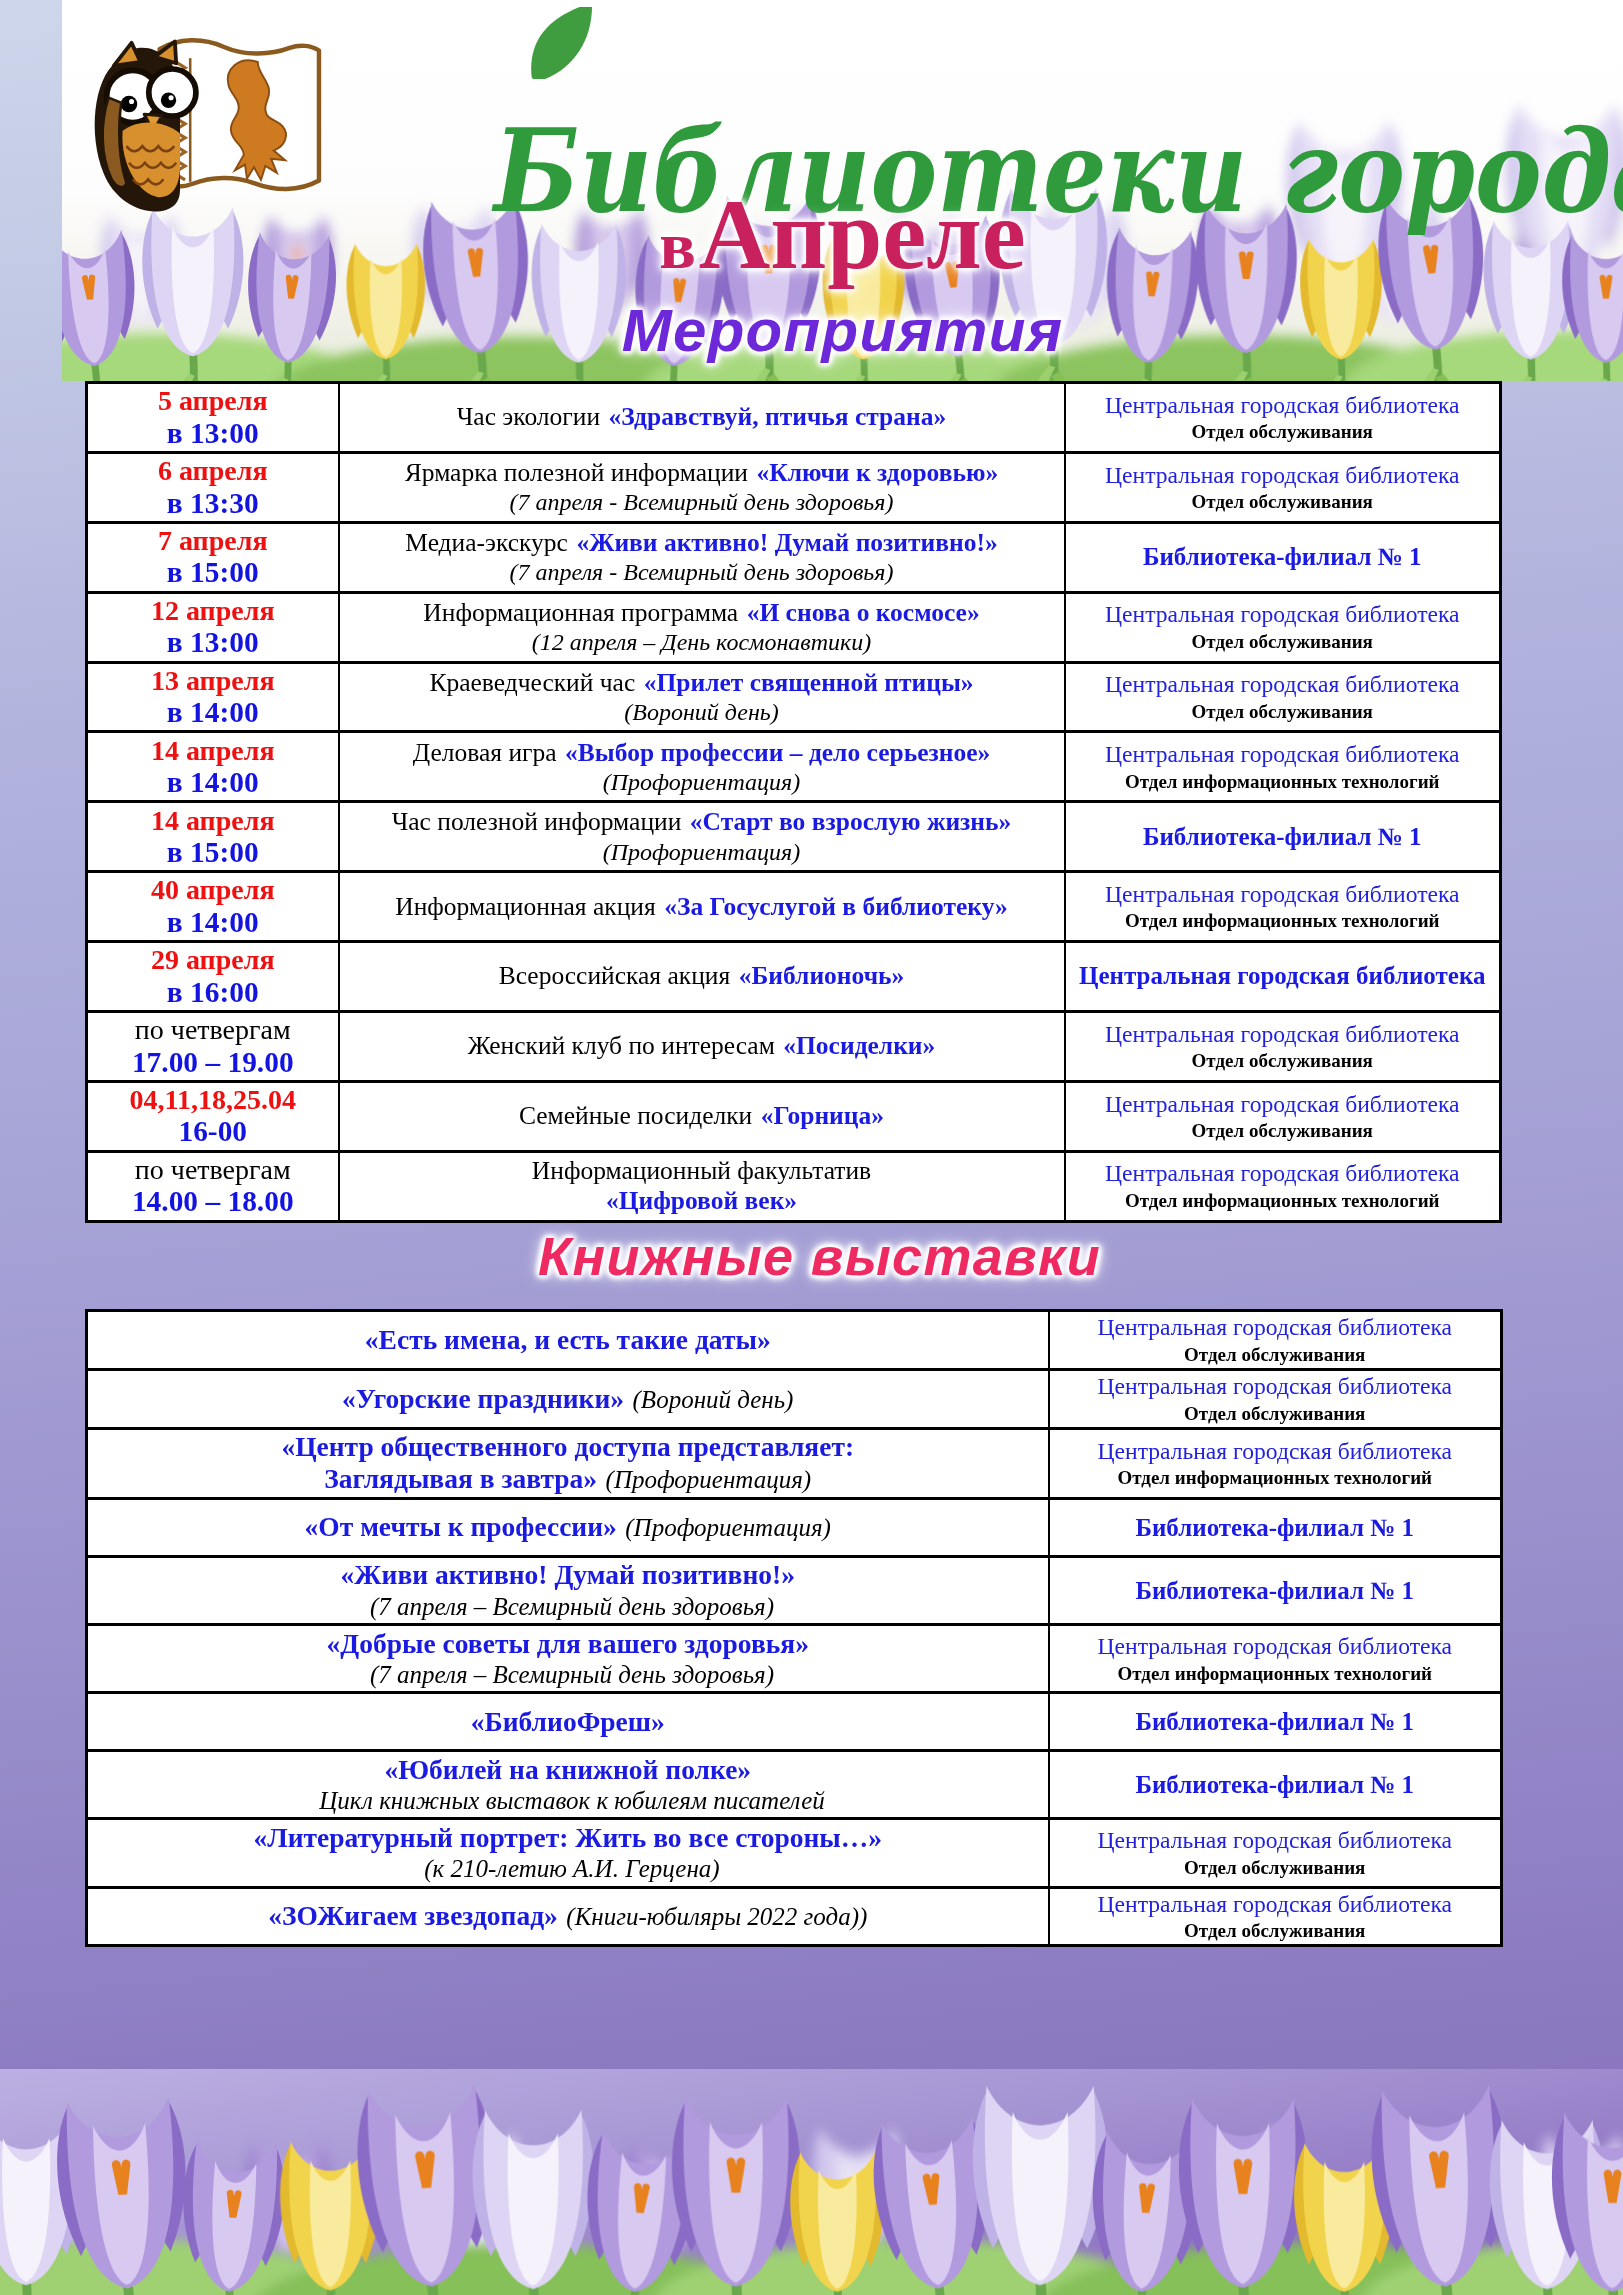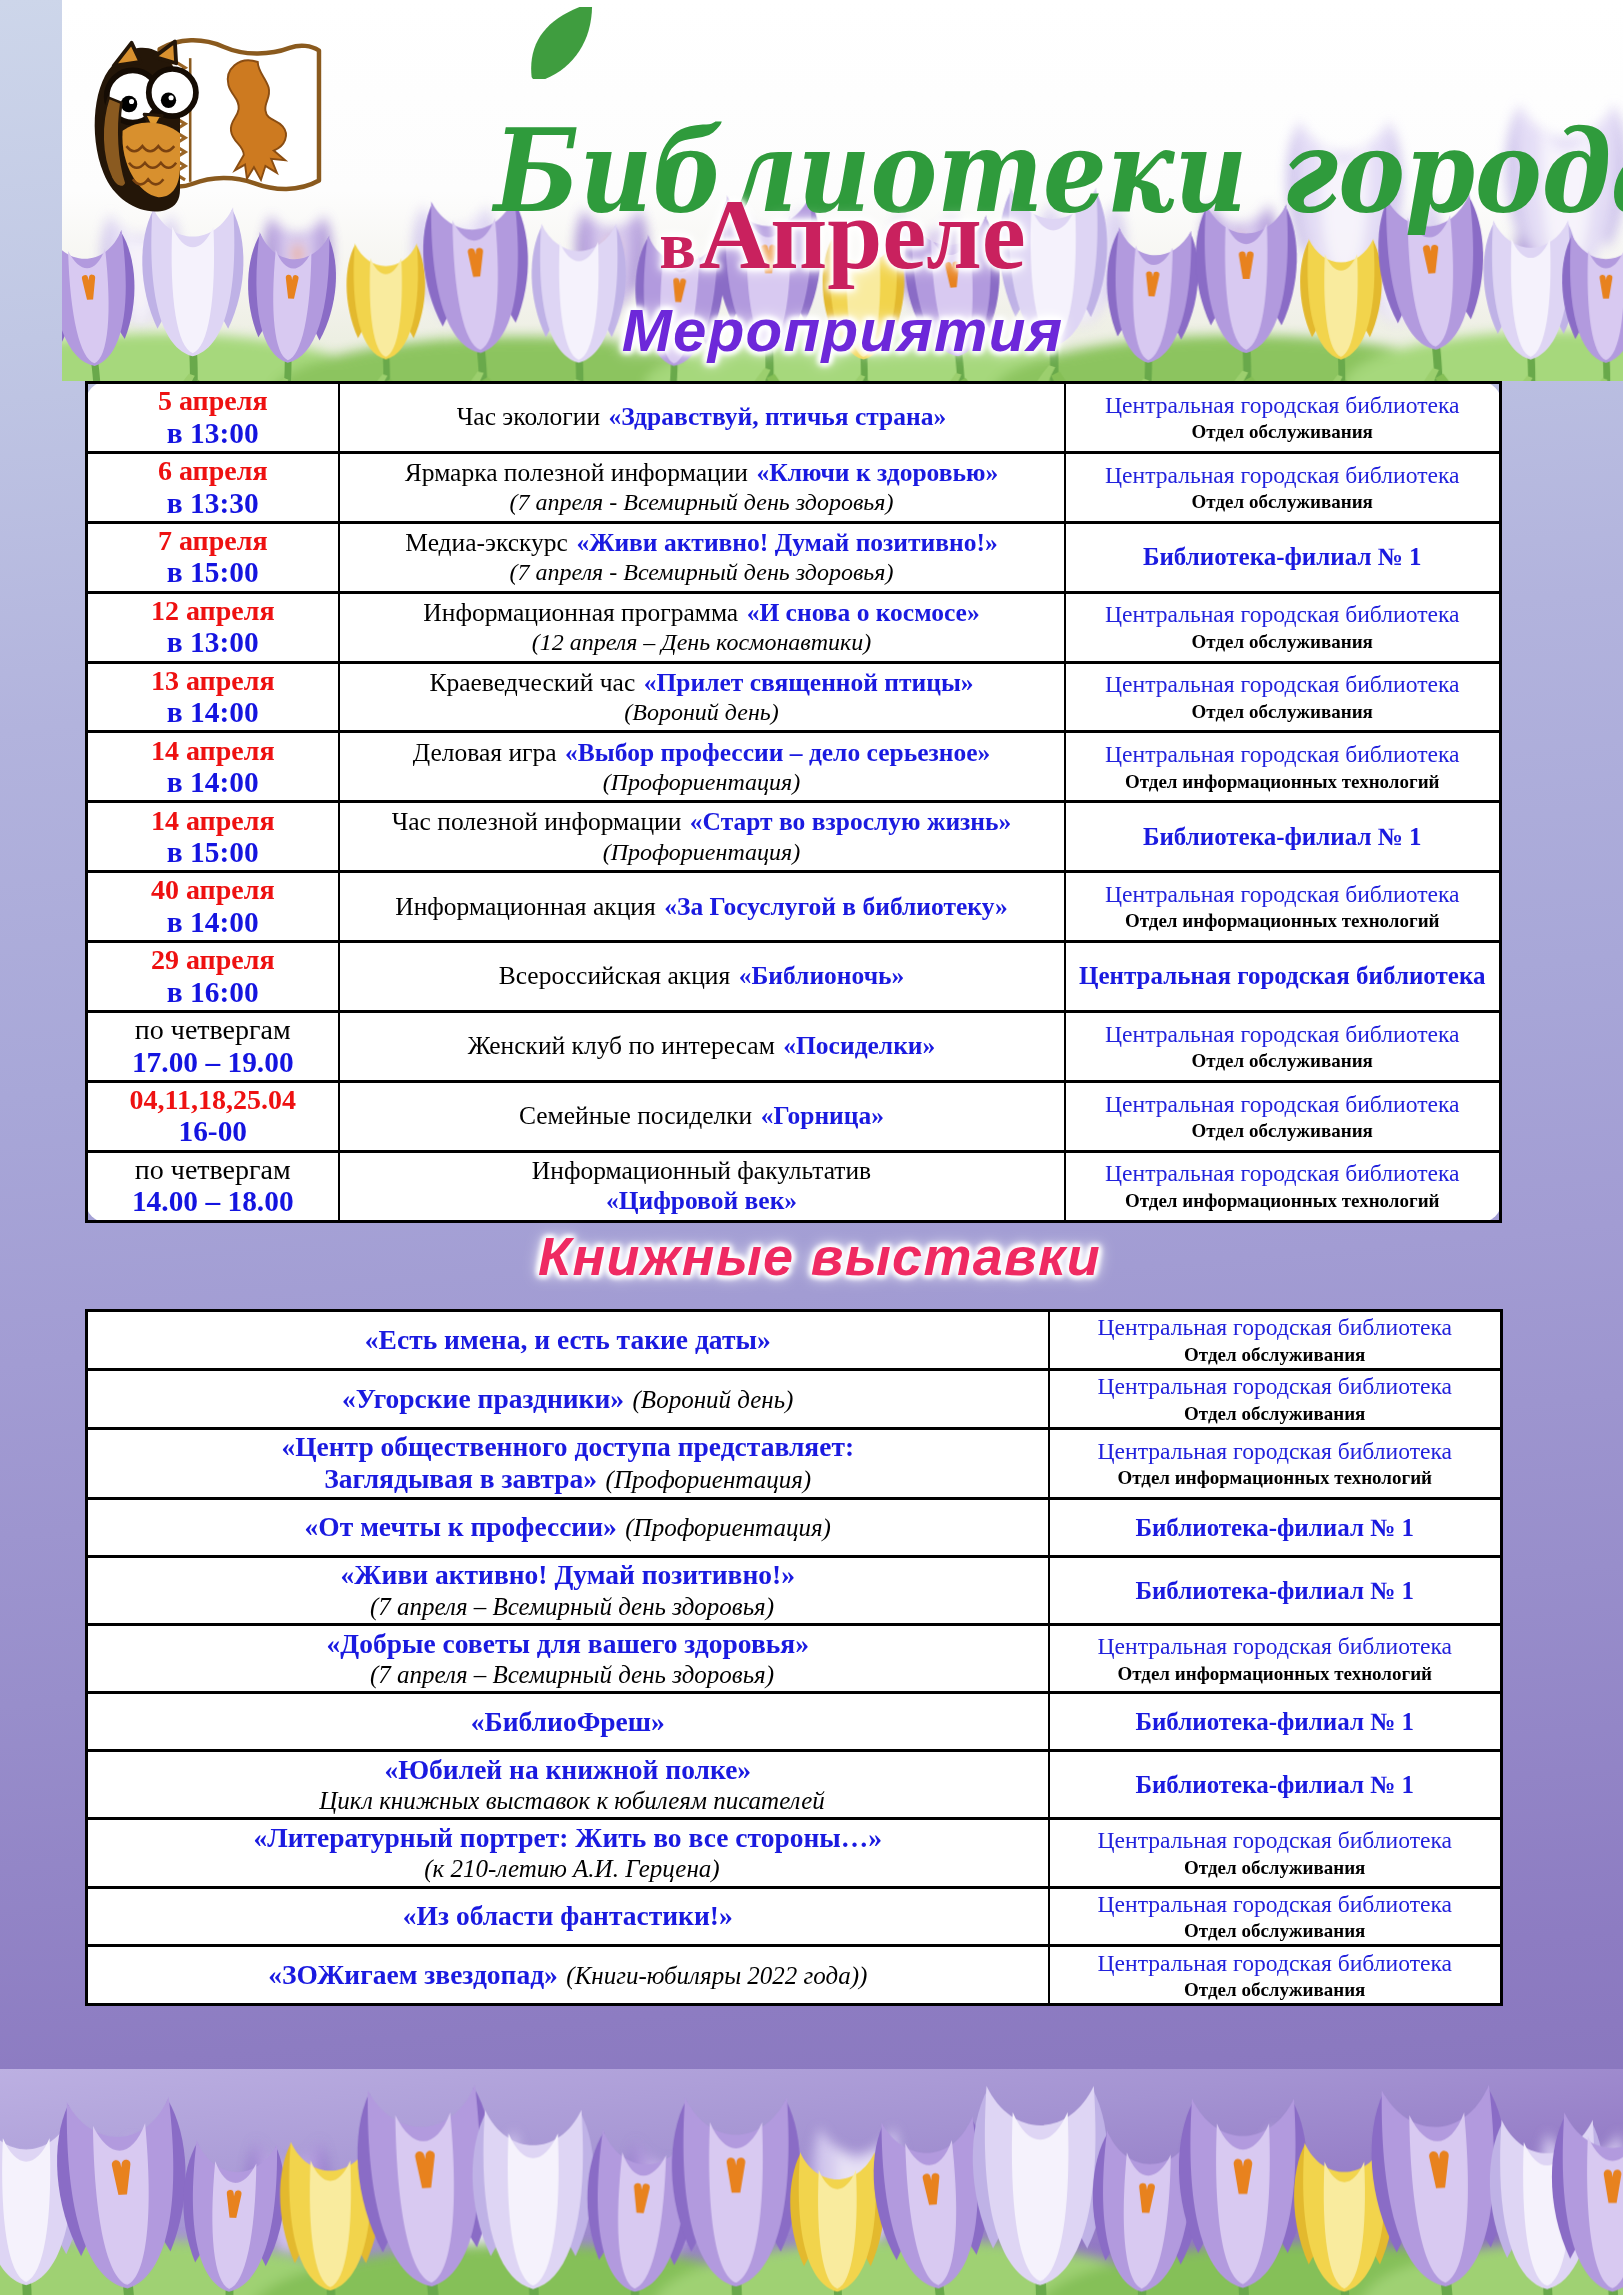--- a/index.html
+++ b/index.html
@@ -26,21 +26,21 @@
   .subtitle .sm{font-size:68px;}
   .subtitle .bg{font-size:99px;}
   .sec-head{
     position:absolute;left:0;right:0;text-align:center;white-space:nowrap;
     font-family:"Liberation Sans",sans-serif;font-style:italic;font-weight:800;letter-spacing:1.3px;
     text-shadow:0 0 6.5px #fff,0 0 11.8px #fff,0 0 18.3px #fff,1.3px 1.3px 5.9px #fff,-1.3px -1.3px 5.9px #fff,1.3px -1.3px 5.9px #fff,-1.3px 1.3px 5.9px #fff;
   }
   .events-head{top:296px;font-size:60px;color:#6d28d9;font-style:italic;}
   .expo-head{top:1225px;font-size:54px;color:#ef2a62;margin-left:16px;}
   table{border-collapse:collapse;table-layout:fixed;background:#fff;position:absolute;left:85px;width:1415px;}
-  .ev{top:381px;border-radius:23px;}
+  .ev{top:381px;}
   .ex{top:1309px;}
   td{border:2px solid #000;border-top-width:3.9px;border-bottom-width:3.9px;vertical-align:middle;text-align:center;padding:1.3px 7.9px;overflow:hidden;}
   table{border:3.3px solid #000;}
   .ev tr{height:69px;}
   .ex tr{height:58px;padding-left:24px;}
   .ex tr.tall{height:65px;}
   .d1{font-size:28px;font-weight:700;color:#ee1111;line-height:1.12;}
   .d1.blk{color:#000;font-weight:400;}
   .d2{font-size:29.4px;font-weight:700;color:#1414e0;line-height:1.12;}
   .ln1{font-size:25.5px;color:#000;line-height:1.18;}
@@ -519,29 +519,20 @@
           <div class="ln1"><span class="ttl">«Литературный портрет: Жить во все стороны…»</span></div>
           <div class="ln1"><span class="it">(к 210-летию А.И. Герцена)</span></div>
         </td>
     <td>
           <div class="l1">Центральная городская библиотека</div>
           <div class="l2">Отдел обслуживания</div>
         </td>
   </tr>
   <tr>
     <td>
-          <div class="ln1"><span class="ttl">«Из области фантастики!»</span></div>
-        </td>
-    <td>
-          <div class="l1">Центральная городская библиотека</div>
-          <div class="l2">Отдел обслуживания</div>
-        </td>
-  </tr>
-  <tr>
-    <td>
           <div class="ln1"><span class="ttl">«ЗОЖигаем звездопад»</span><span class="it">(Книги-юбиляры 2022 года))</span></div>
         </td>
     <td>
           <div class="l1">Центральная городская библиотека</div>
           <div class="l2">Отдел обслуживания</div>
         </td>
   </tr>
 </tbody>
   </table>
 

